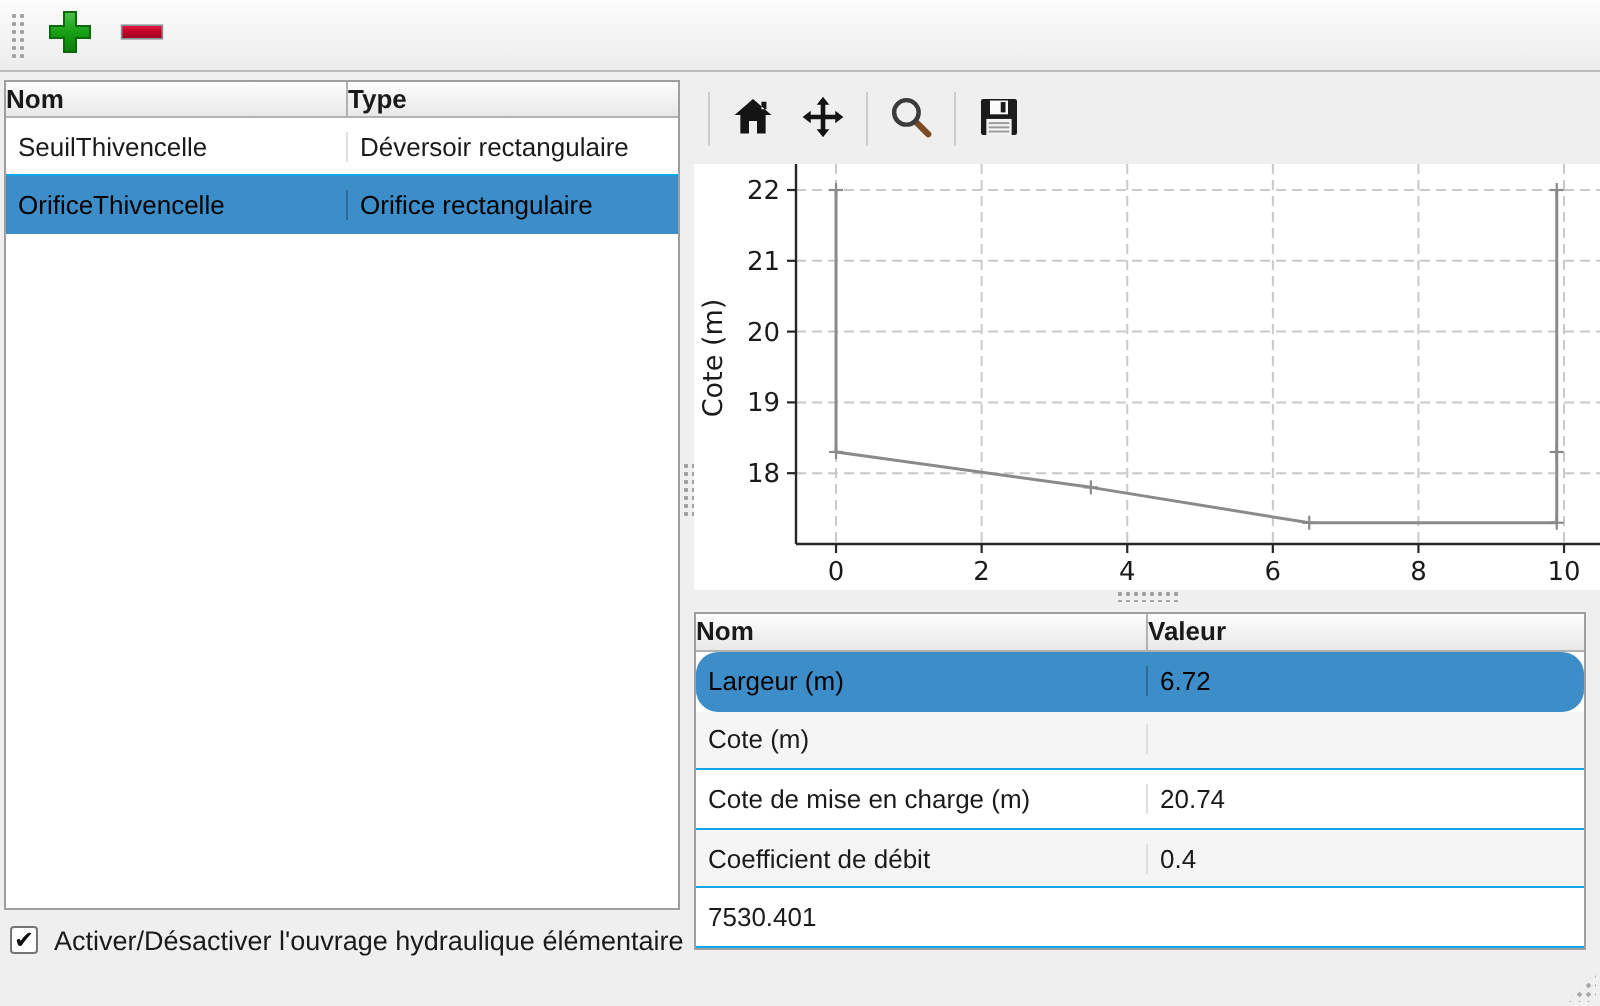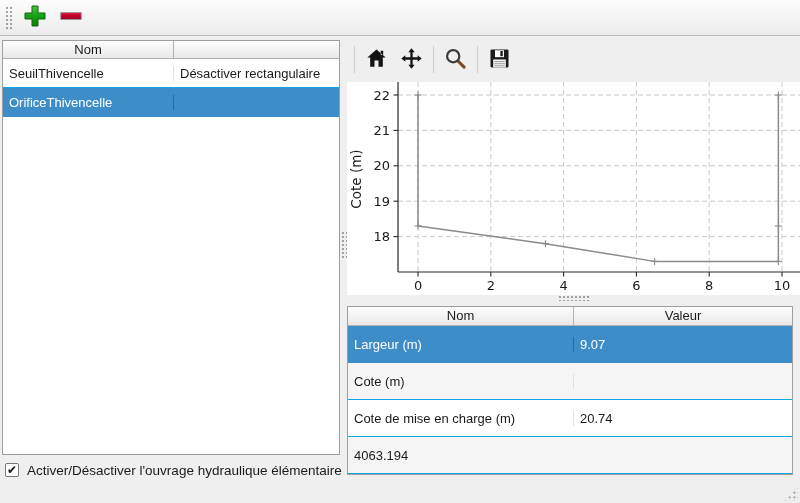--- a/index.html
+++ b/index.html
@@ -34,31 +34,31 @@
   .tb-btn.remove { margin-left: 6px; }
 
   
   .tbl {
     position: absolute; background: #fff;
     border: 1px solid #9e9e9e;
     display: flex; flex-direction: column;
   }
   #structures-table { left: 2px; top: 40px; width: 338px; height: 415px; }
   .thead { display: flex; flex: none; background: linear-gradient(#fdfdfd, #e8e8e8); border-bottom: 1px solid #b2b2b2; }
-  .th { font-weight: normal; text-align: center; overflow: hidden; white-space: nowrap; }
+  .th { font-weight: bold; overflow: hidden; white-space: nowrap; }
   #structures-table .thead { height: 18px; }
   #structures-table .th { line-height: 17px; }
   #structures-table .c1 { width: 171px; flex: none; }
   #structures-table .c2 { flex: 1; }
   .th.c1 { border-right: 1px solid #b2b2b2; }
   .trow { display: flex; flex: none; align-items: center; border-bottom: 1px solid #0ea5e9; cursor: default; }
   #structures-table .trow { height: 29px; }
   .td { display: flex; align-items: center; padding: 0 6px; overflow: hidden; white-space: nowrap; }
   .td.c1 { border-right: 1px solid #e0e0e0; }
-  .trow.selected { background: #3d8dc8; color: #ffffff; border-bottom-color: #3d8dc8; }
+  .trow.selected { background: #3d8dc8; color: #000000; border-bottom-color: #3d8dc8; }
   .trow.selected .td.c1 { border-right-color: rgba(0,0,0,.25); }
 
   
   .cbx-row {
     position: absolute; left: 5px; top: 461px; height: 18px;
     display: flex; align-items: center; gap: 8px; font-size: 13.5px; cursor: pointer;
   }
   .cbx {
     width: 14px; height: 14px; flex: none; background: #fff;
     border: 1px solid #757575; border-radius: 2px;
@@ -104,21 +104,21 @@
   .figure svg { display: block; }
 
   
   #properties-table { left: 347px; top: 306px; width: 446px; height: 169px; }
   #properties-table .thead { height: 19px; }
   #properties-table .th { line-height: 18px; }
   #properties-table .c1 { width: 226px; flex: none; }
   #properties-table .c2 { flex: 1; }
   #properties-table .trow { flex: 1; height: auto; }
   #properties-table .trow:nth-child(odd) { background: #f5f5f5; }
-  #properties-table .trow.selected { background: #3d8dc8; }
+  #properties-table .trow.selected { background: #3d8dc8; border-radius: 11px; }
 </style>
 </head>
 <body>
 
 <div class="app">
 
   <div class="main-toolbar">
     <div class="grip-v"></div>
     <button class="tb-btn add" title="">
       <span>
@@ -146,27 +146,29 @@
           </defs>
           <rect x="0.8" y="7.6" width="20.4" height="6.8" fill="url(#rgrad)" stroke="#8c9094" stroke-width="0.8"></rect>
         </svg>
       </span>
     </button>
   </div>
 
   <div class="tbl" id="structures-table">
     <div class="thead">
       <div class="th c1">Nom</div>
+      <div class="th c2">Type</div>
     </div>
     <div class="trow">
       <div class="td c1">SeuilThivencelle</div>
-      <div class="td c2">Désactiver rectangulaire</div>
+      <div class="td c2">Déversoir rectangulaire</div>
     </div>
     <div class="trow selected">
       <div class="td c1">OrificeThivencelle</div>
+      <div class="td c2">Orifice rectangulaire</div>
     </div>
   </div>
 
   <div class="cbx-row">
     <span class="cbx" id="cbx-box">✔</span>
     <span>Activer/Désactiver l'ouvrage hydraulique élémentaire</span>
   </div>
 
   <div class="v-splitter"></div>
   <div class="h-splitter"></div>
@@ -268,28 +270,32 @@
       </svg>
   </div>
 
   <div class="tbl" id="properties-table">
     <div class="thead">
       <div class="th c1">Nom</div>
       <div class="th c2">Valeur</div>
     </div>
     <div class="trow selected">
       <div class="td c1">Largeur (m)</div>
-      <div class="td c2">9.07</div>
+      <div class="td c2">6.72</div>
     </div>
     <div class="trow">
       <div class="td c1">Cote (m)</div>
     </div>
     <div class="trow">
       <div class="td c1">Cote de mise en charge (m)</div>
       <div class="td c2">20.74</div>
     </div>
     <div class="trow">
-      <div class="td c2">4063.194</div>
+      <div class="td c1">Coefficient de débit</div>
+      <div class="td c2">0.4</div>
+    </div>
+    <div class="trow">
+      <div class="td c2">7530.401</div>
     </div>
   </div>
 
   <div class="resize-grip"></div>
 </div>
 
 </body></html>

